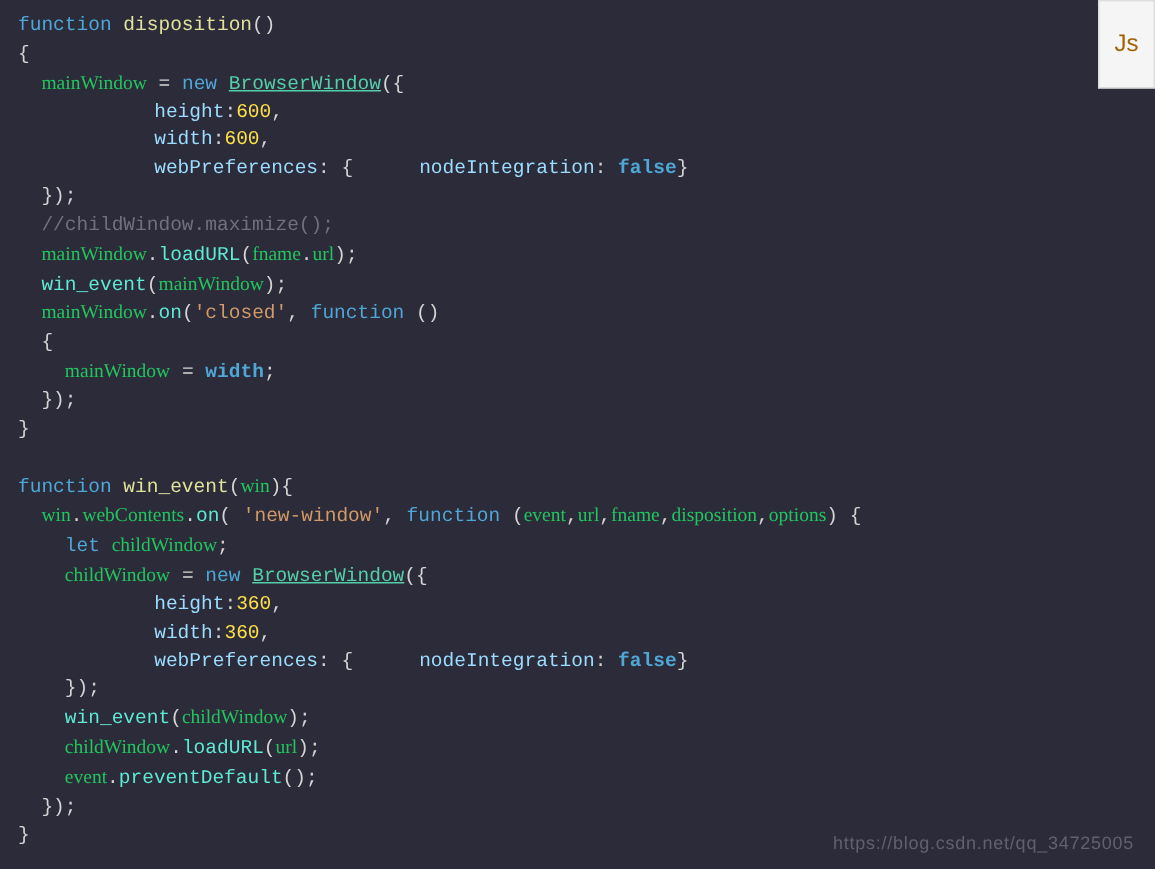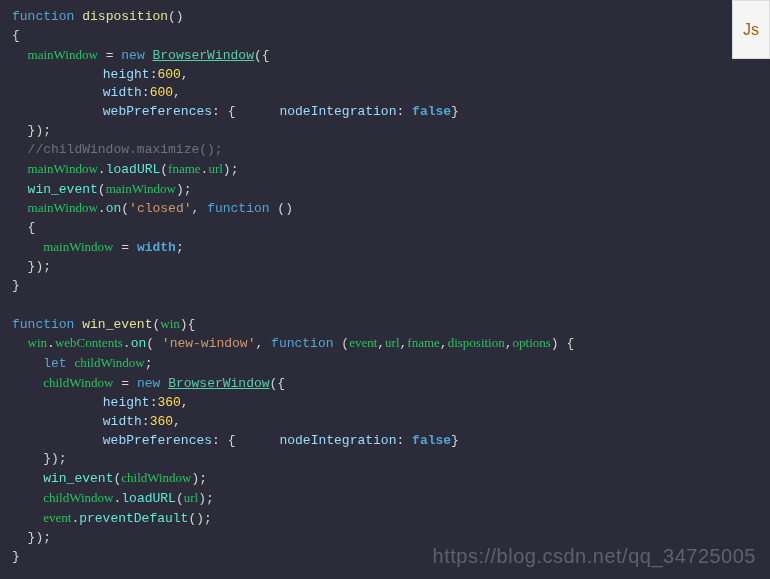--- a/index.html
+++ b/index.html
@@ -29,21 +29,21 @@
     font-size: 16px;
     padding: 17px 10px;
     border: 1px solid #ddd;
   }
   .watermark {
     position: absolute;
     bottom: 8px;
     right: 14px;
     color: #6a6a78;
     font-family: Arial, sans-serif;
-    font-size: 20px;
+    font-size: 12px;
     letter-spacing: 0.5px;
     opacity: 0.85;
   }
   .kw   { color: #4fa7d6; }       
   .fn   { color: #e2e29a; }       
   .cls  { color: #54cfa7; text-decoration: underline; }  
   .prop { color: #9cdcfe; padding-left: 44px; }       
   .num  { color: #fde047; }       
   .bool { color: #4fa7d6; font-weight: bold; }       
   .str  { color: #d19a66; }       

